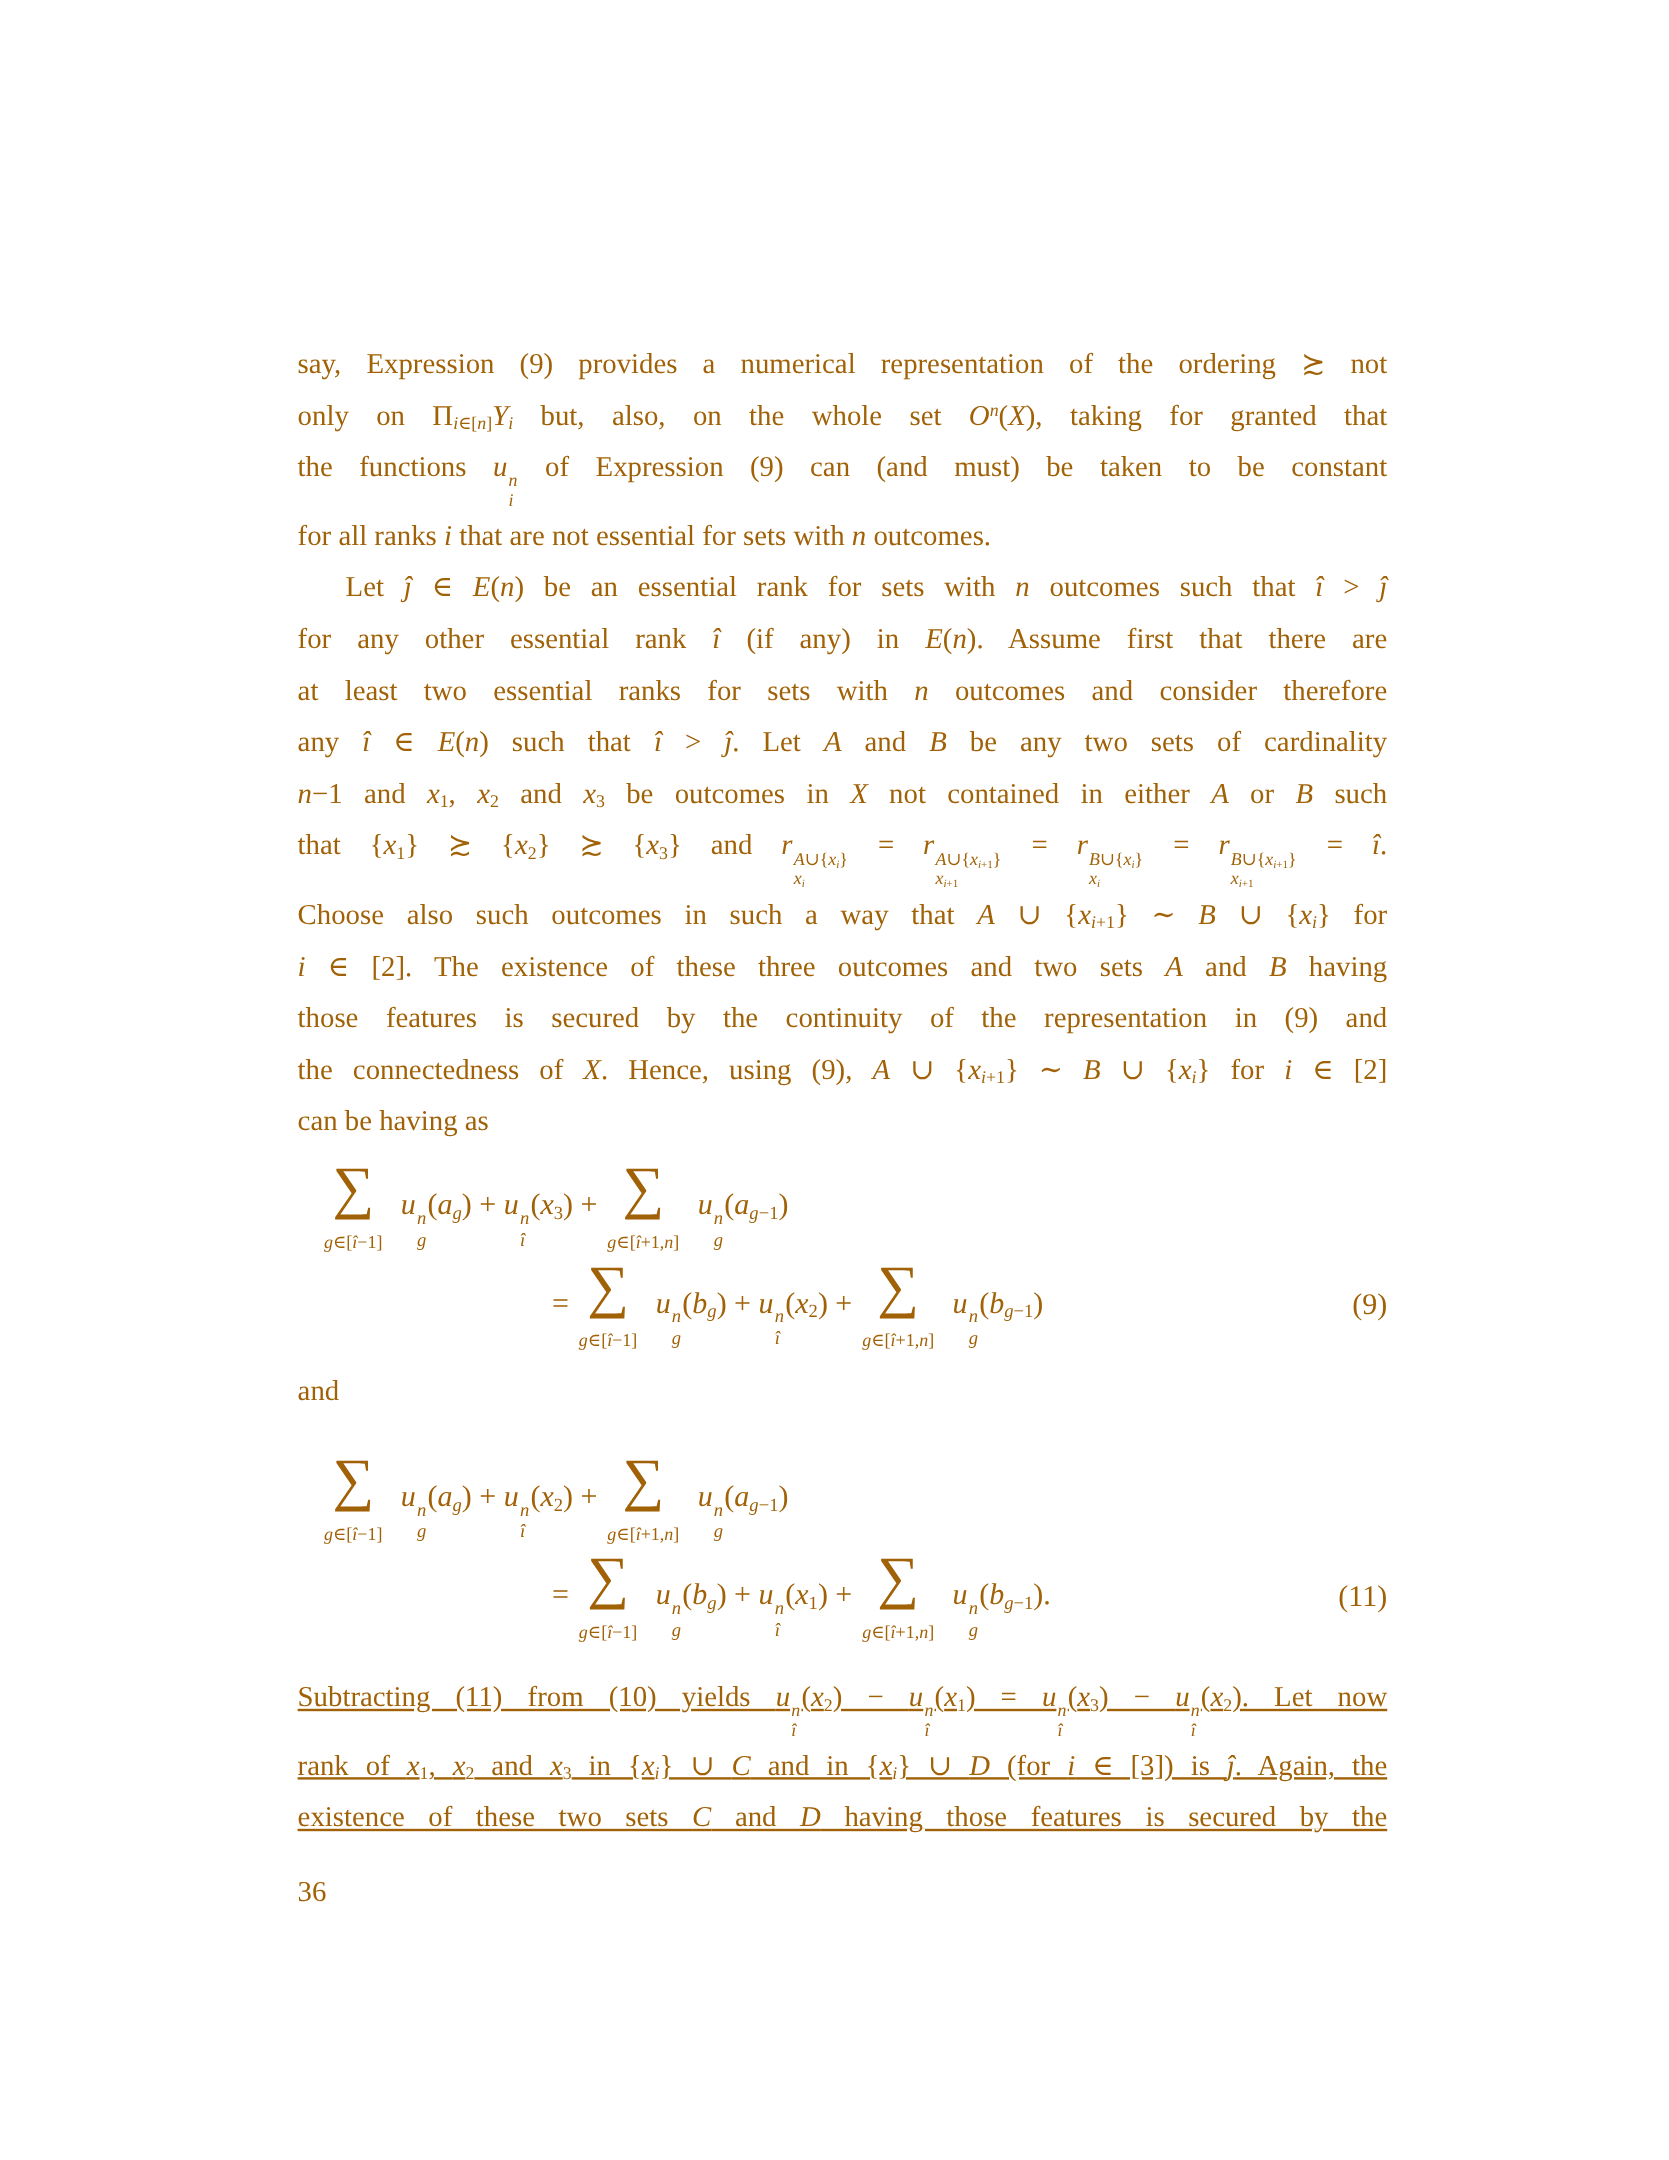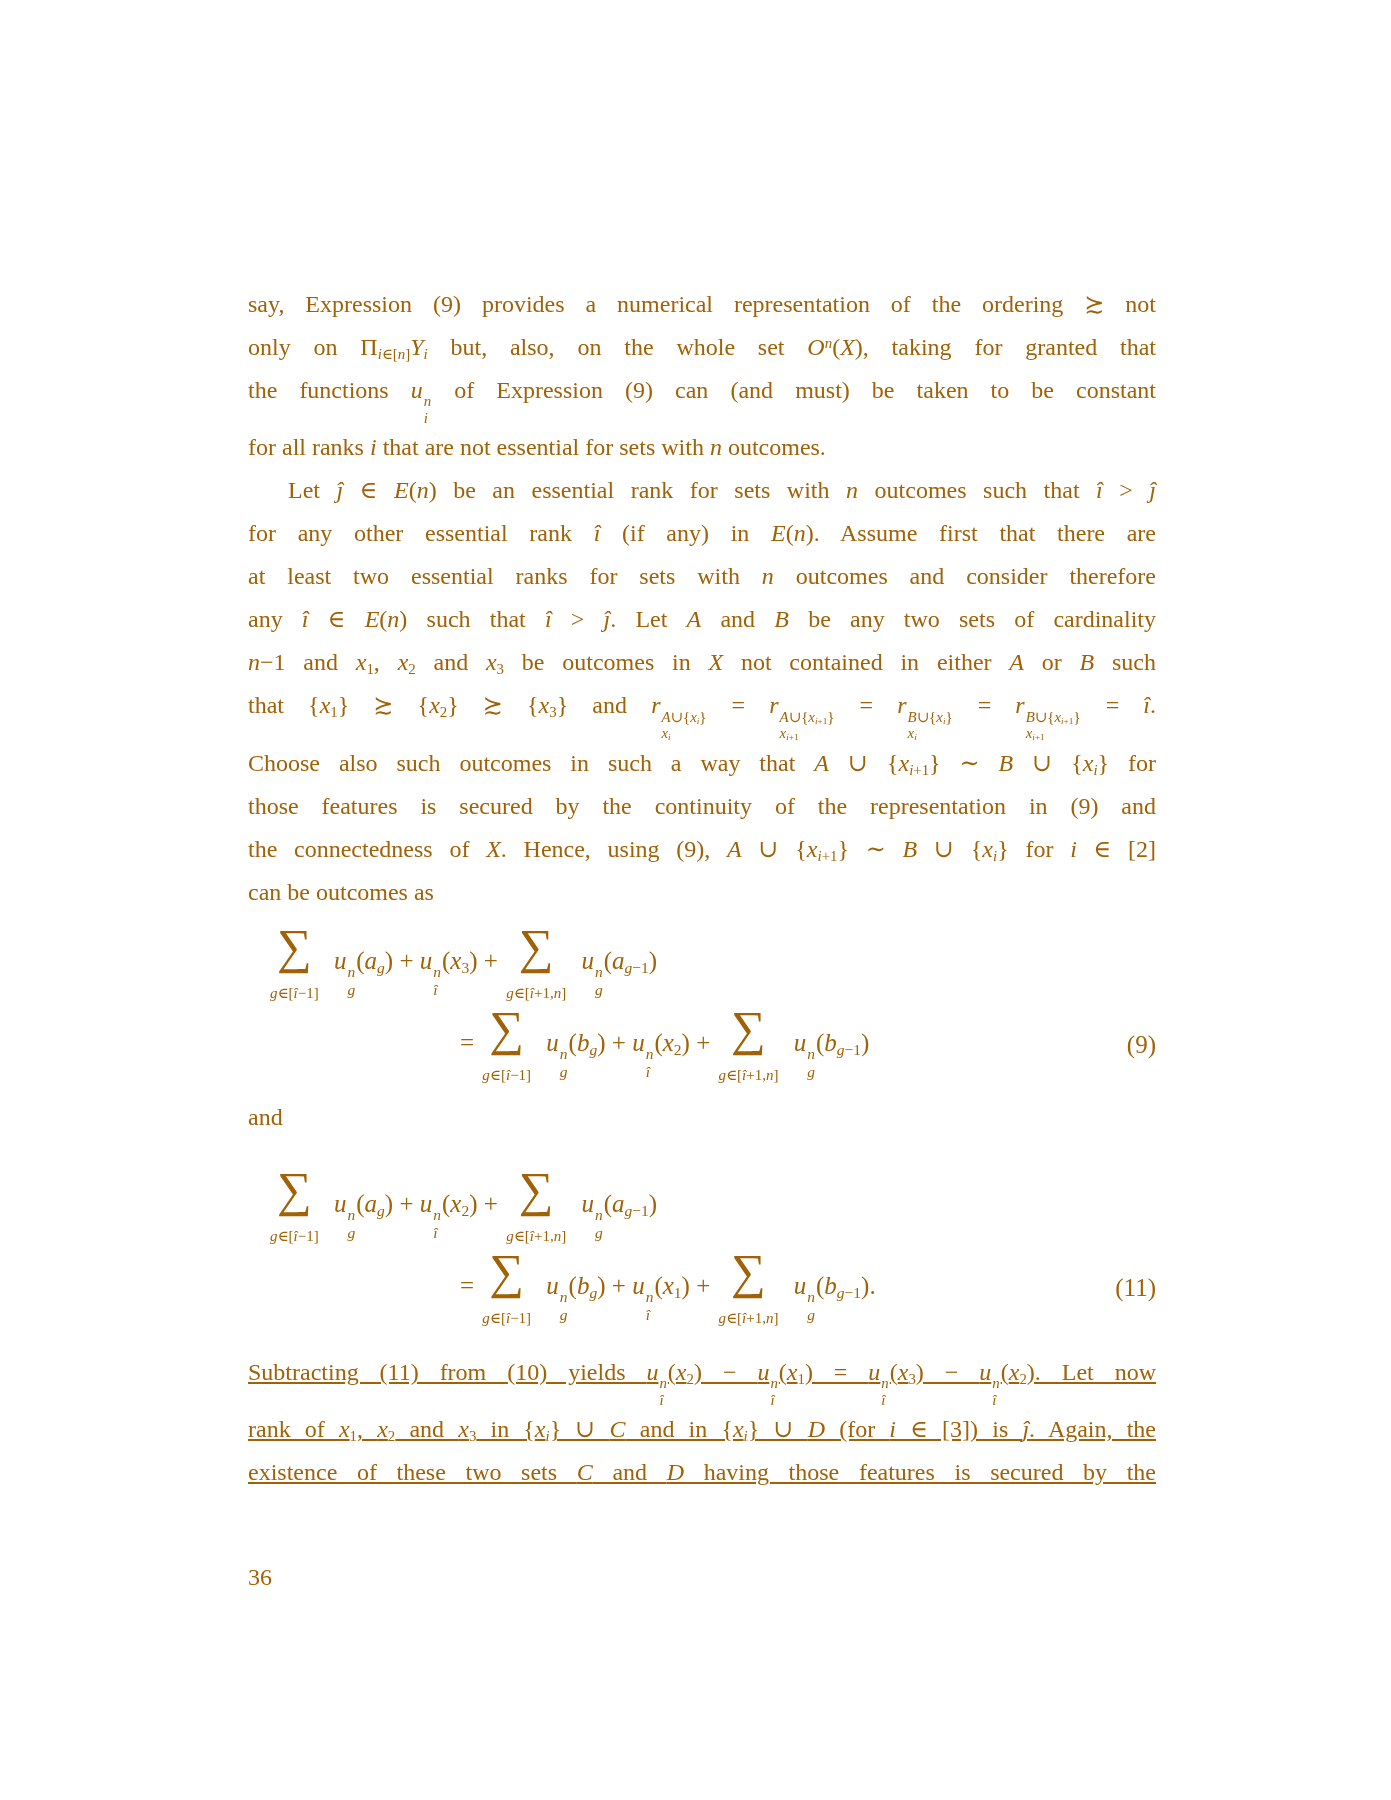--- a/index.html
+++ b/index.html
@@ -81,23 +81,24 @@
             <span class="t"><i>A</i>∪{<i>x</i><sub><i>i</i>+1</sub>}</span>
             <span class="b"><i>x</i><sub><i>i</i>+1</sub></span>
           </span> = <i>r</i><span class="sp">
             <span class="t"><i>B</i>∪{<i>x</i><sub><i>i</i></sub>}</span>
             <span class="b"><i>x</i><sub><i>i</i></sub></span>
           </span> = <i>r</i><span class="sp">
             <span class="t"><i>B</i>∪{<i>x</i><sub><i>i</i>+1</sub>}</span>
             <span class="b"><i>x</i><sub><i>i</i>+1</sub></span>
           </span> = <i>î</i>.</div>
       <div class="line">Choose also such outcomes in such a way that <i>A</i> ∪ {<i>x</i><sub><i>i</i>+1</sub>} ∼ <i>B</i> ∪ {<i>x</i><sub><i>i</i></sub>} for</div>
+      <div class="line"><i>i</i> ∈ [2].  The existence of these three outcomes and two sets <i>A</i> and <i>B</i> having</div>
       <div class="line">those features is secured by the continuity of the representation in (9) and</div>
       <div class="line">the connectedness of <i>X</i>.  Hence, using (9), <i>A</i> ∪ {<i>x</i><sub><i>i</i>+1</sub>} ∼ <i>B</i> ∪ {<i>x</i><sub><i>i</i></sub>} for <i>i</i> ∈ [2]</div>
-      <div class="line para-end">can be outcomes as</div>
+      <div class="line para-end">can be having as</div>
     </div>
 
     <div class="equation eq10">
       <div class="eqrow eqrow1">
         <span class="eqexpr"><span class="sum">
               <span class="sg">∑</span>
               <span class="lim"><i>g</i>∈[<i>î</i>−1]</span>
             </span> <i>u</i><span class="sp">
               <span class="t"><i>n</i></span>
               <span class="b"><i>g</i></span>

